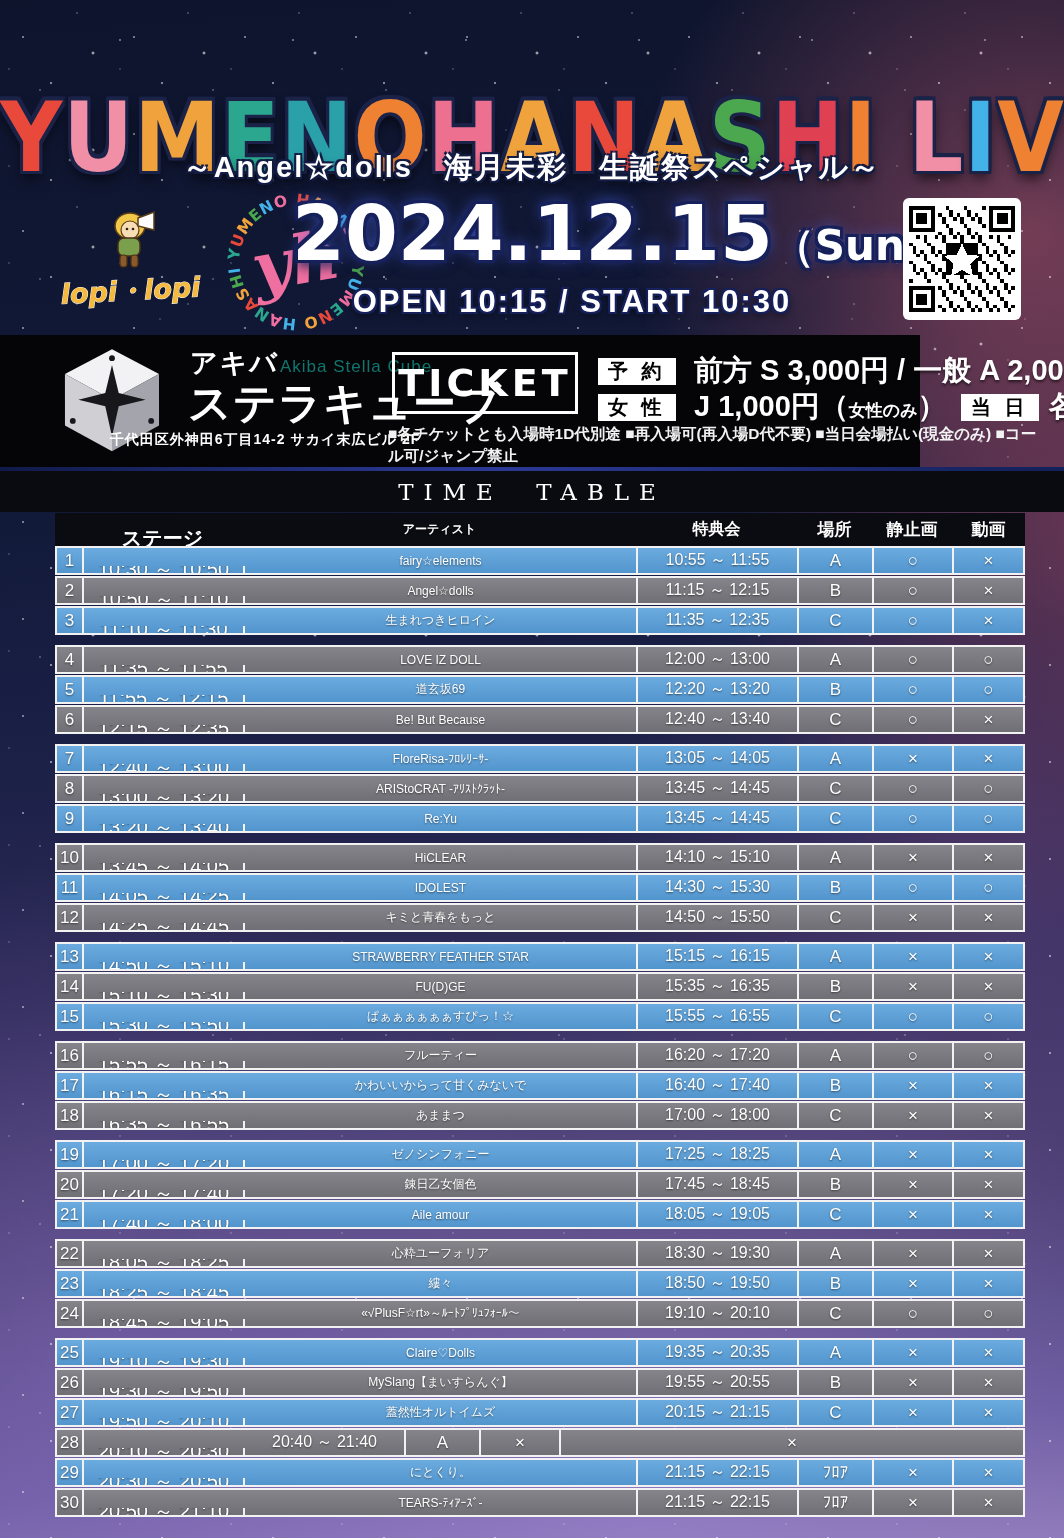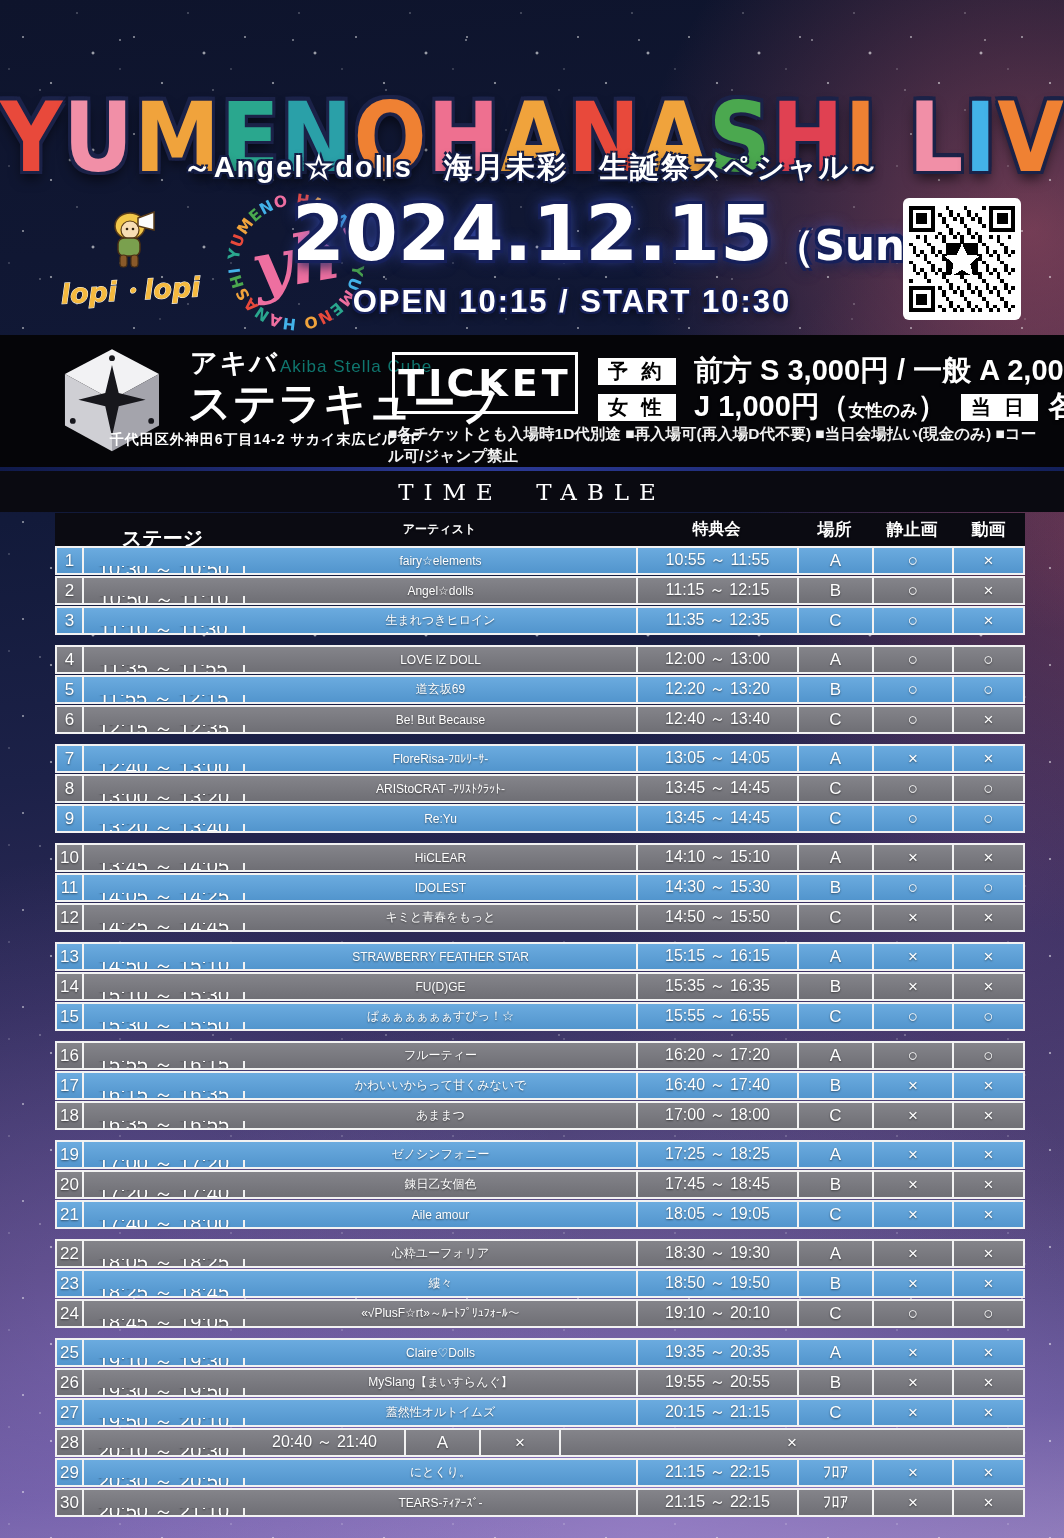--- a/index.html
+++ b/index.html
@@ -44,40 +44,40 @@
   .date-sun{font-size:42px;font-weight:900;}
   .open-line{margin-top:12px;font-size:31px;font-weight:800;letter-spacing:2px;
     text-shadow:-2px -2px 0 #16205a,2px -2px 0 #16205a,-2px 2px 0 #16205a,2px 2px 0 #16205a,0 4px 8px rgba(0,0,0,.7);}
   .qr{position:absolute;left:903px;top:198px;width:118px;height:122px;background:#fff;
     border-radius:6px;padding:6px;box-sizing:border-box;}
   .qr svg{width:100%;height:100%;}
   .lopi{position:absolute;left:46px;top:208px;width:170px;height:104px;}
   .yh{position:absolute;left:220px;top:186px;width:152px;height:144px;}
 
   
-  .venue-band{position:absolute;left:0;top:335px;width:1064px;height:132px;background:#050508;}
+  .venue-band{position:absolute;left:0;top:335px;width:920px;height:132px;background:#050508;}
   .band-divider{position:absolute;left:0;top:467px;width:1064px;height:4px;
     background:linear-gradient(90deg,#101a4a,#2c3a96 45%,#13205a);}
   .cube-logo{position:absolute;left:56px;top:12px;width:112px;height:108px;}
   .venue-kana-small{position:absolute;left:190px;top:10px;font-size:27px;font-weight:bold;letter-spacing:2px;}
   .venue-en{position:absolute;left:280px;top:22px;font-size:17px;letter-spacing:1px;color:#0f766e;}
   .venue-kana-large{position:absolute;left:188px;top:40px;font-size:43px;font-weight:bold;letter-spacing:1px;}
   .venue-address{position:absolute;left:40px;top:96px;width:450px;text-align:center;
     font-size:14px;font-weight:bold;letter-spacing:1px;}
   .ticket-box{position:absolute;left:392px;top:17px;width:180px;height:56px;
     border:3px solid #fff;display:flex;align-items:center;justify-content:center;
     font-size:38px;font-weight:900;letter-spacing:4px;font-family:"DejaVu Sans",sans-serif;}
   .badge{display:inline-block;background:#fff;color:#000;font-weight:900;
     font-size:20px;padding:0 10px;letter-spacing:4px;vertical-align:middle;}
   .price-row1{position:absolute;left:598px;top:16px;white-space:nowrap;}
   .price-row2{position:absolute;left:598px;top:52px;white-space:nowrap;}
   .price-text{font-size:29px;font-weight:900;letter-spacing:0;margin-left:14px;
     text-shadow:0 2px 3px rgba(0,0,0,.6);vertical-align:middle;}
   .price-small{font-size:17px;font-weight:900;}
-  .day-badge{margin-left:10px;margin-right:6px;font-family:Liberation Serif, serif;}
+  .day-badge{margin-left:10px;margin-right:6px;}
   .notes{position:absolute;left:388px;top:88px;width:660px;font-size:15.5px;
     font-weight:600;color:#f2f2f2;line-height:1.45;letter-spacing:0;}
 
   
   .tt-band{position:absolute;left:0;top:471px;width:1064px;height:41px;background:#0a0a11;
     display:flex;align-items:center;justify-content:center;
     font-family:"DejaVu Serif","Liberation Serif",serif;font-size:23px;color:#fff;
     letter-spacing:10px;word-spacing:16px;}
   .table{position:absolute;left:55px;top:513px;width:970px;}
   .t-header{display:flex;height:33px;background:#0b0b12;color:#fff;font-size:17px;font-weight:600;}

